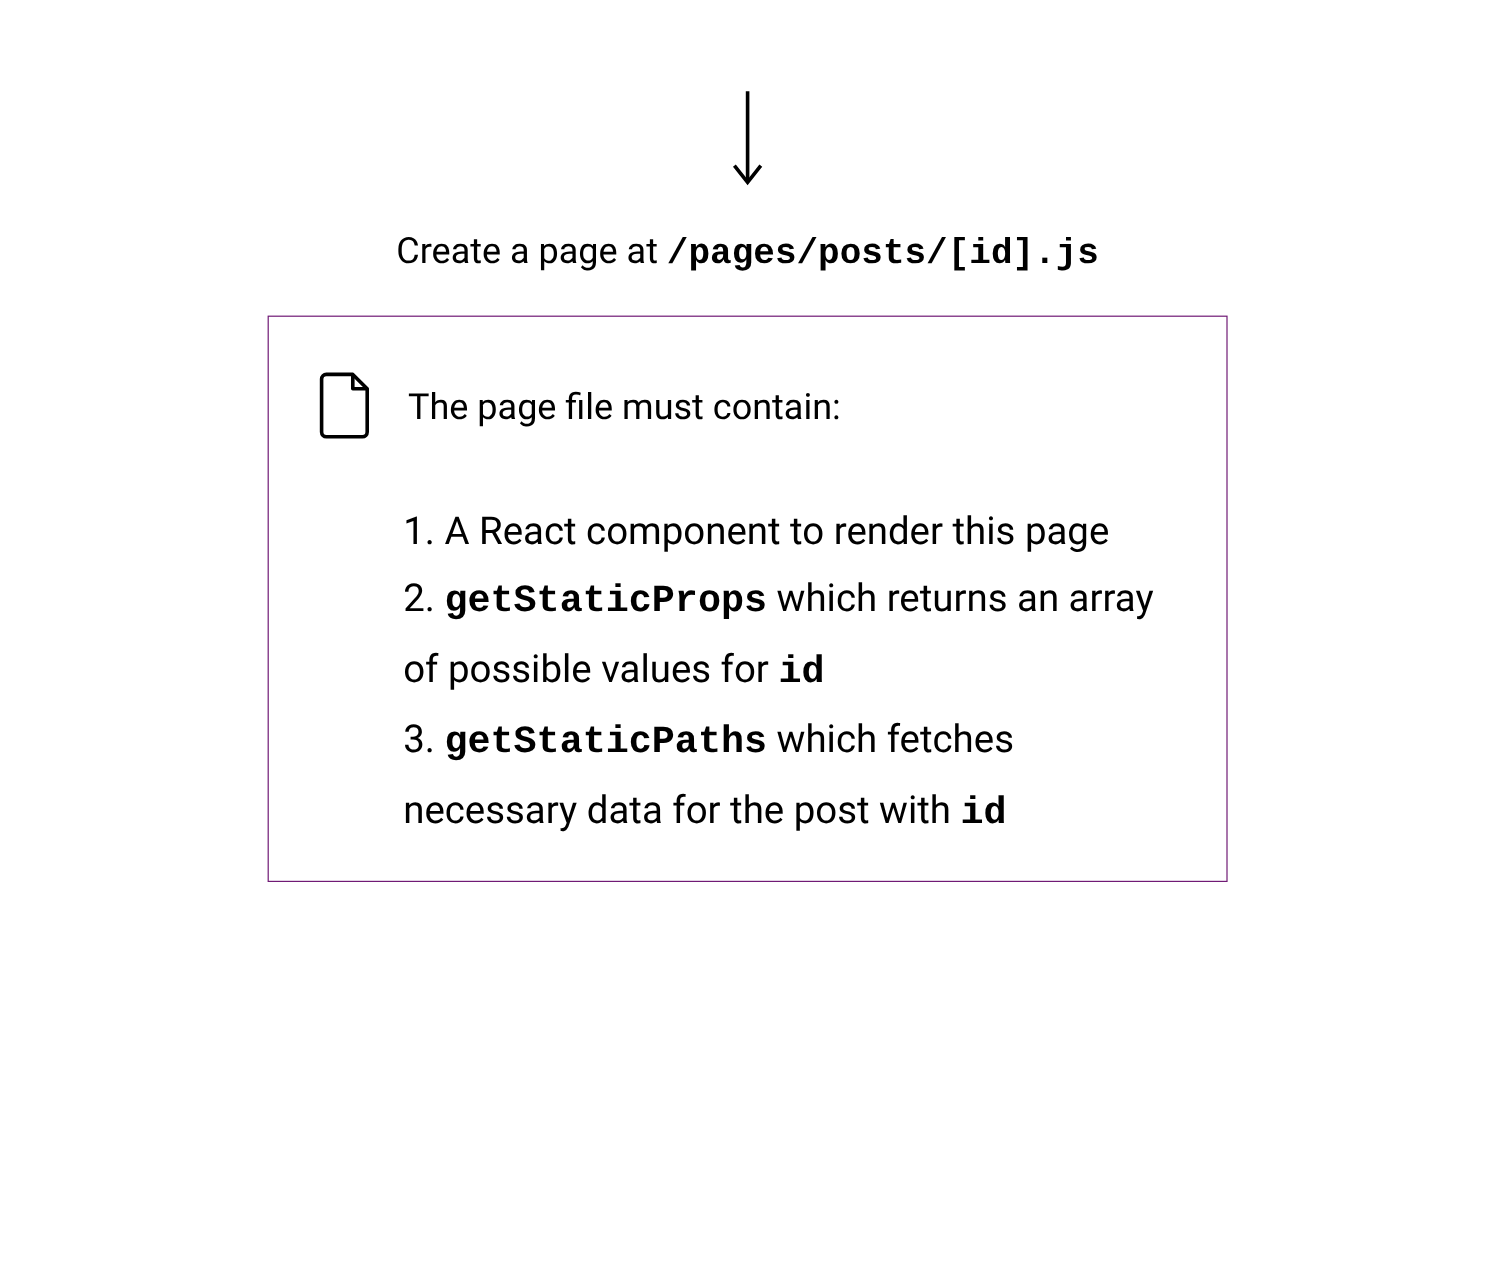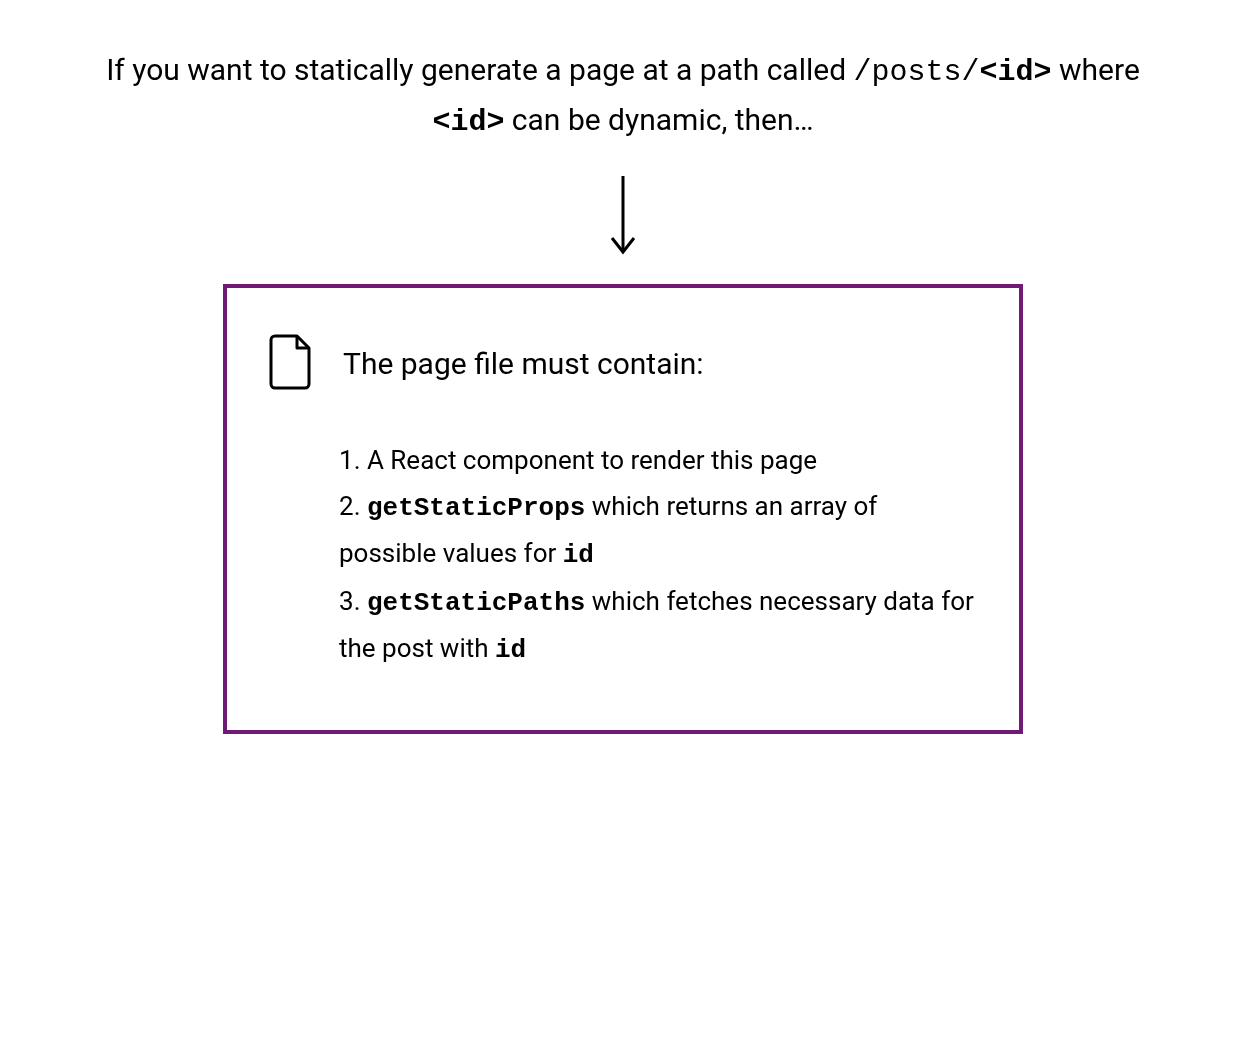--- a/index.html
+++ b/index.html
@@ -46,67 +46,67 @@
   .create-line {
     text-align: center;
     font-size: 30px;
     margin-bottom: 34px;
   }
   .create-line .code.bold { font-family: var(--mono); font-weight: 700; }
 
   .file-box {
     width: 800px;
     margin: 0 auto;
-    border: 4px solid #701a75;
-    padding: 44px 40px 56px 40px;
+    border: 1px solid #701a75;
+    padding: 44px 40px 28px 40px;
   }
   .file-box-header {
     display: flex;
     align-items: center;
     gap: 28px;
     margin-bottom: 44px;
   }
   .file-box-header .icon { flex: 0 0 auto; }
   .must-contain {
     font-size: 30px;
   }
 
   ol.reqs {
     list-style: none;
     counter-reset: item;
     margin: 0;
     padding: 0 0 0 72px;
-    font-size: 26px;
+    font-size: 32px;
     line-height: 1.75;
   }
   ol.reqs li {
     counter-increment: item;
   }
   ol.reqs li::before {
     content: counter(item) ". ";
   }
   ol.reqs .code.bold { font-family: var(--mono); font-weight: 700; }
 
   .seg { white-space: normal; }
 </style>
 </head>
 <body>
 
 <div class="page">
 
 
-  <p class="intro"><span class="seg ">If you want to statically generate a page at a path called </span><span class="seg code">/posts/</span><span class="seg code bold">&lt;id&gt;</span><span class="seg "> where </span><span class="seg code bold">&lt;id&gt;</span><span class="seg "> can be dynamic, then…</span></p>
 
   <div class="arrow-wrap">
     <svg width="34" height="86" viewBox="0 0 34 86">
       <line x1="17" y1="4" x2="17" y2="78" stroke="#000" stroke-width="3"></line>
       <polyline points="6,66 17,80 28,66" fill="none" stroke="#000" stroke-width="3"></polyline>
     </svg>
   </div>
 
+  <p class="create-line"><span class="seg ">Create a page at </span><span class="seg code bold">/pages/posts/[id].js</span></p>
 
   <div class="file-box">
     <div class="file-box-header">
       <span class="icon">
         <svg width="48" height="58" viewBox="0 0 48 58">
           <path d="M8 4 H30 L42 16 V52 a4 4 0 0 1 -4 4 H8 a4 4 0 0 1 -4 -4 V8 a4 4 0 0 1 4 -4 Z" fill="none" stroke="#000" stroke-width="3" stroke-linejoin="round"></path>
           <path d="M30 4 V16 H42" fill="none" stroke="#000" stroke-width="3" stroke-linejoin="round"></path>
         </svg>
       </span>
       <span class="must-contain">The page file must contain:</span>

